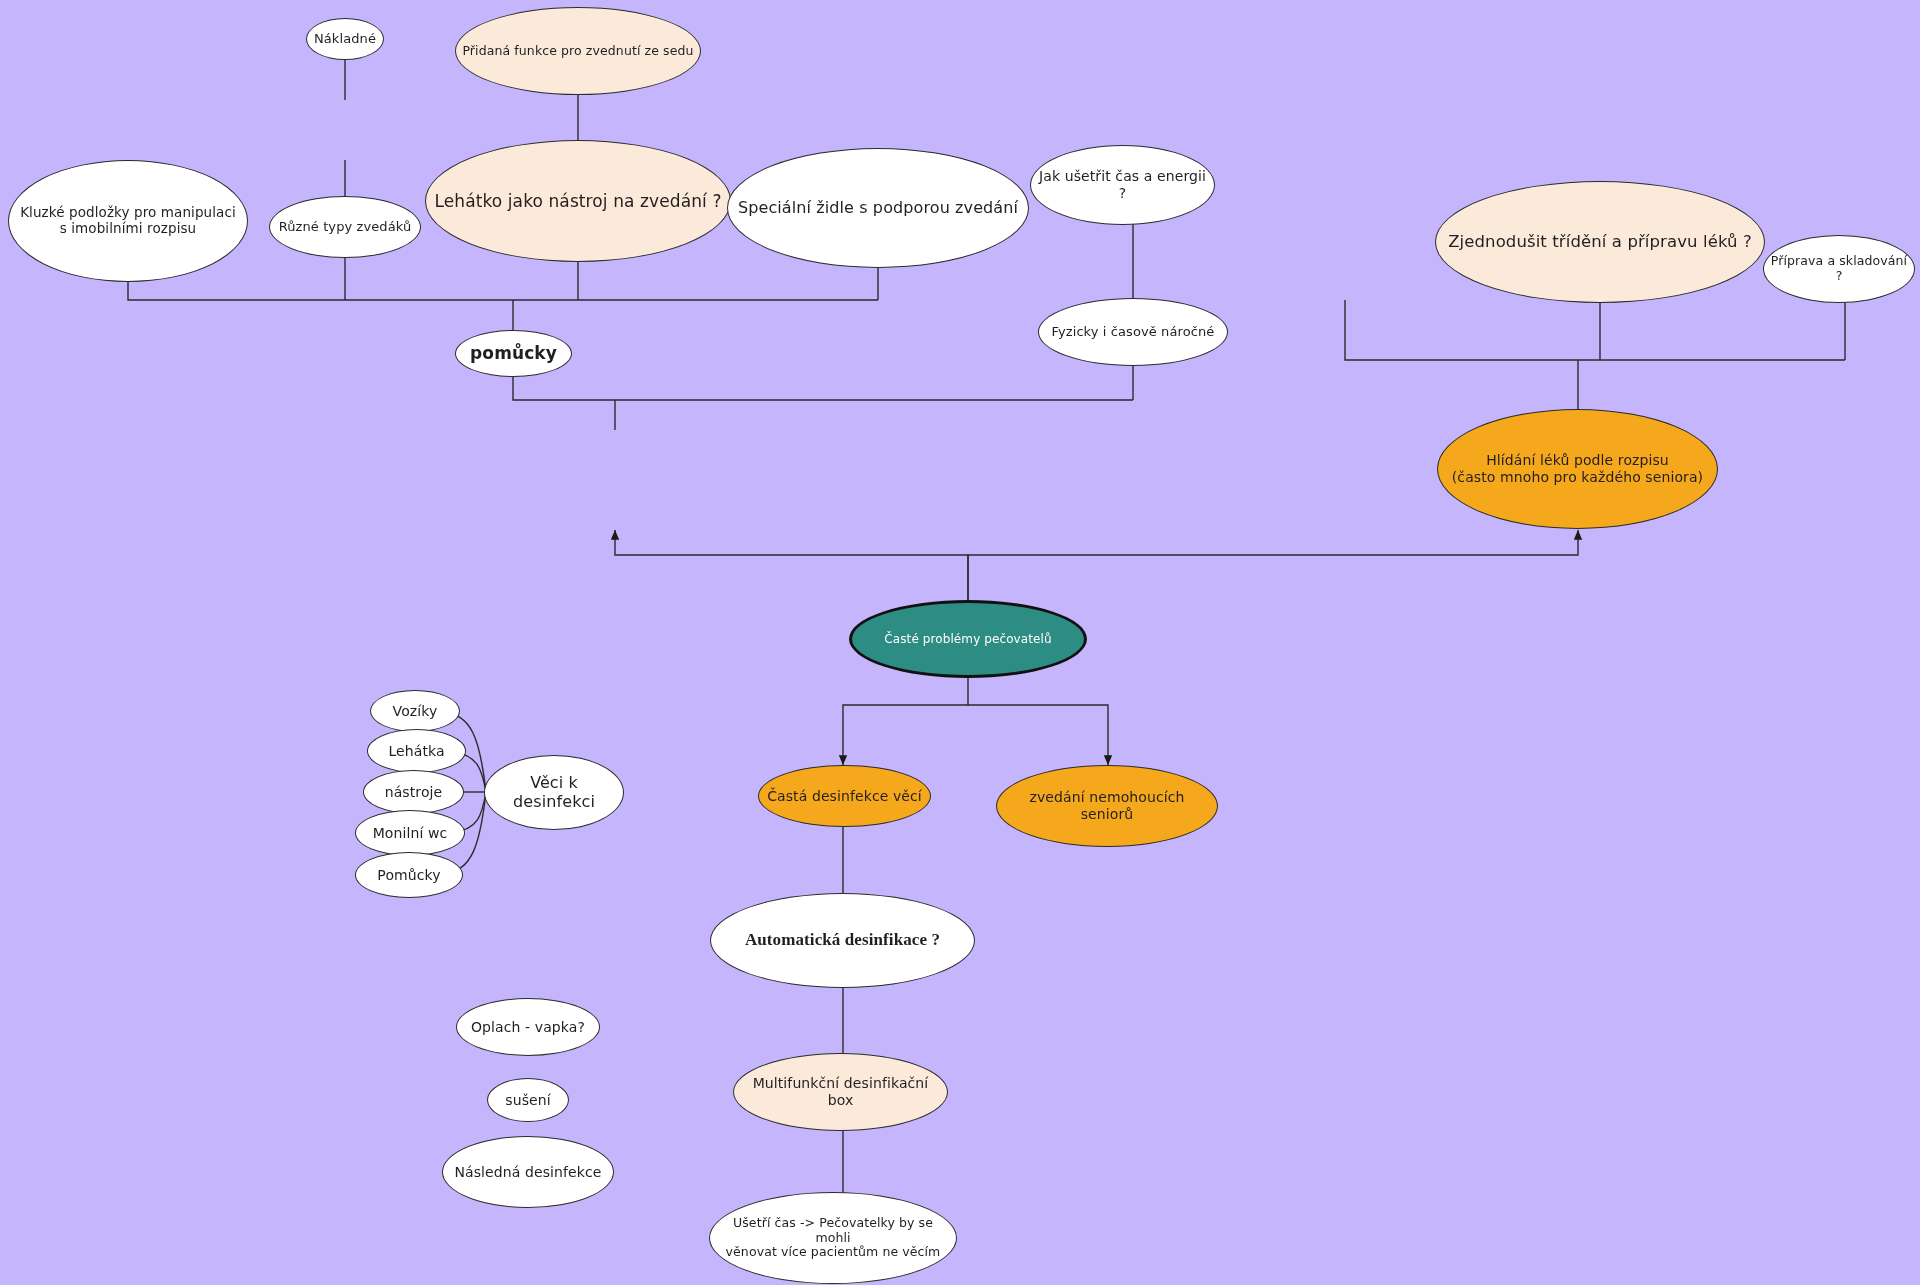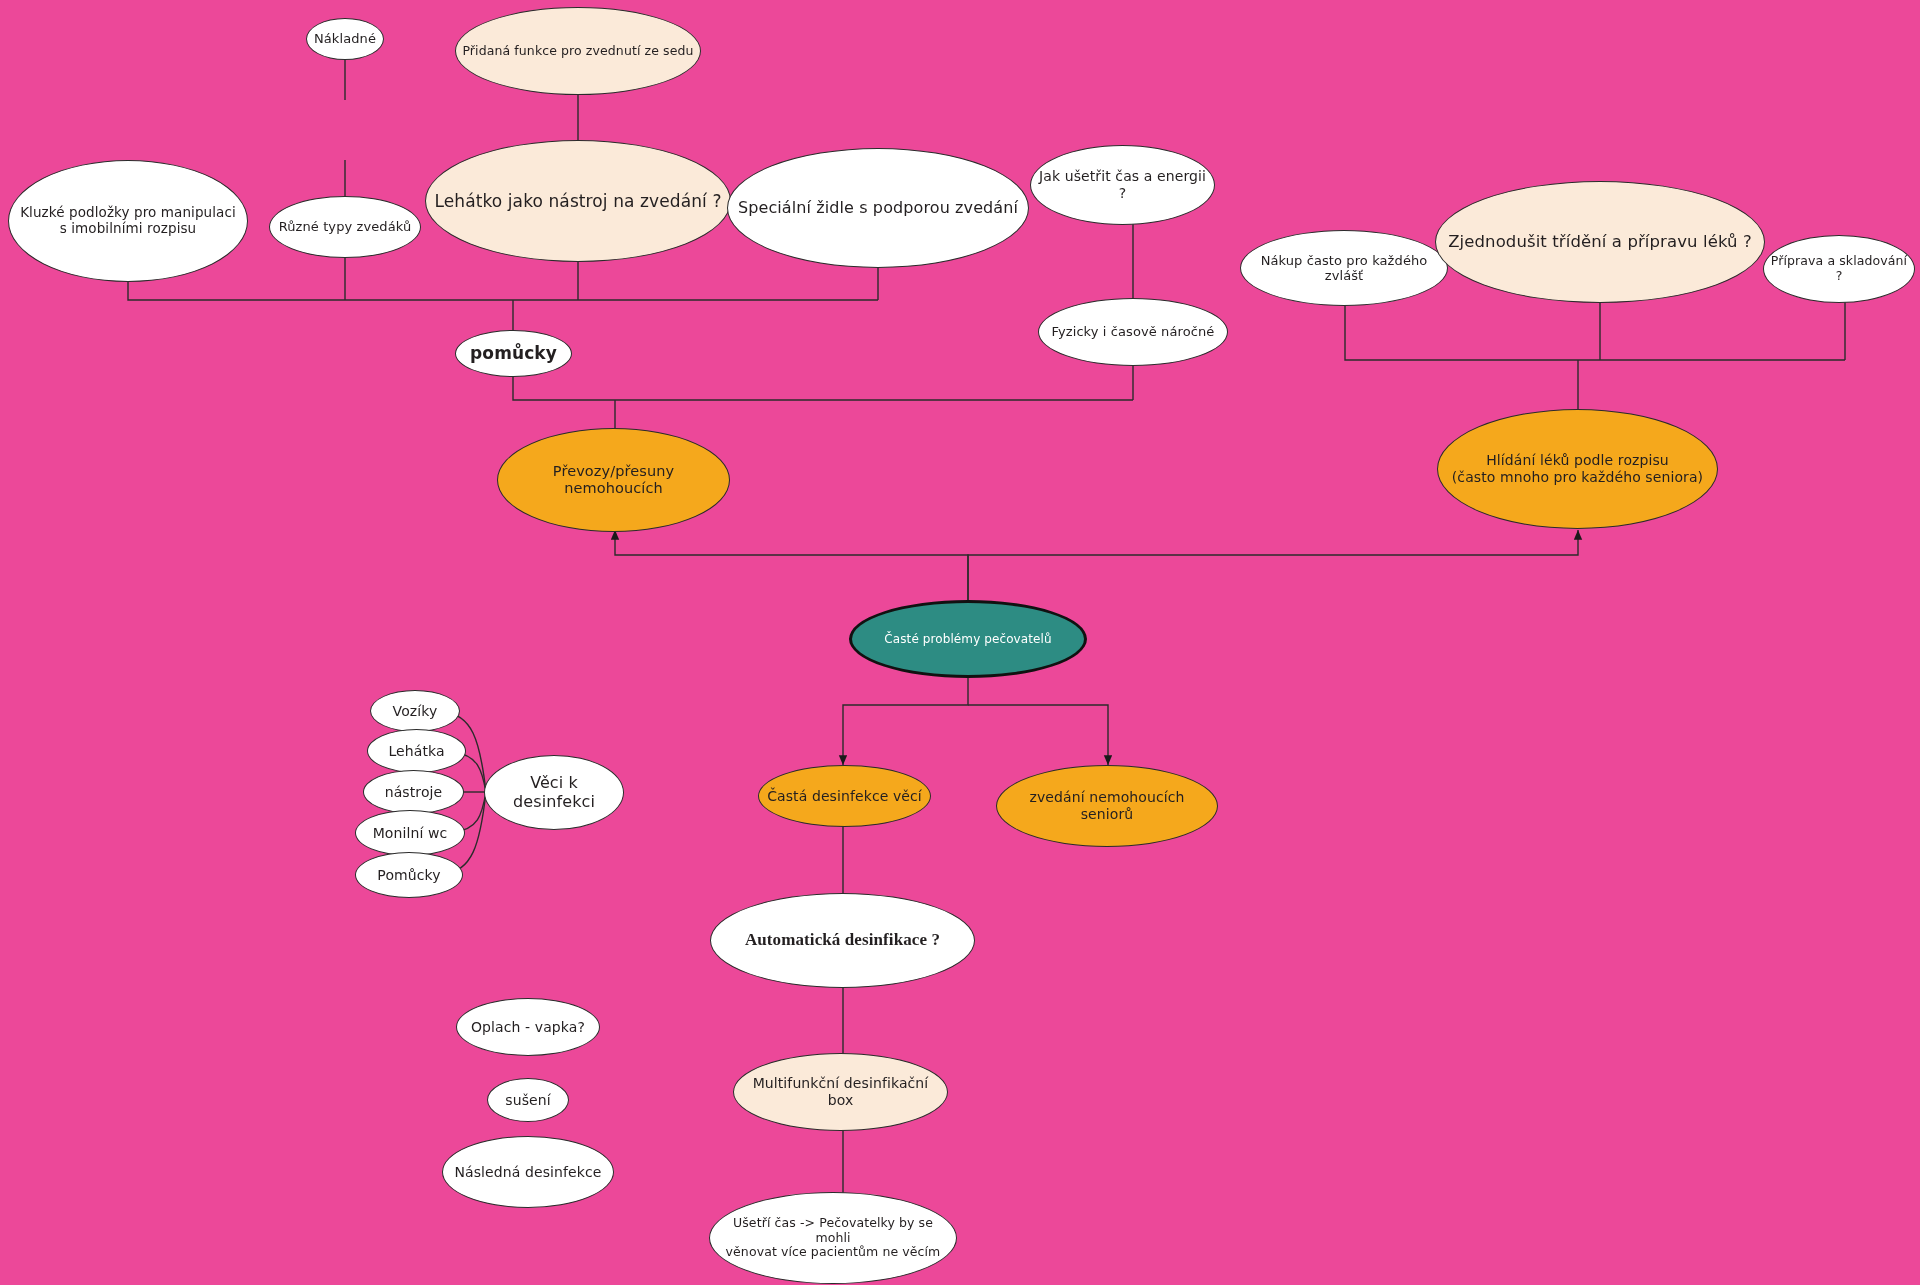--- a/index.html
+++ b/index.html
@@ -7,21 +7,21 @@
     padding: 0;
     background: #ffffff;
   }
   body {
     font-family: "DejaVu Sans", sans-serif;
   }
   #canvas {
     position: relative;
     width: 1920px;
     height: 1285px;
-    background: #ec4899;
+    background: #c4b5fd;
     overflow: hidden;
   }
   #edges {
     position: absolute;
     left: 0;
     top: 0;
     width: 1920px;
     height: 1285px;
     pointer-events: none;
   }
@@ -115,23 +115,21 @@
   <div class="node n-peach" style="left:425px; top:140px; width:306px; height:122px; font-size:17px;">Lehátko jako nástroj na zvedání ?</div>
 
   <div class="node" style="left:727px; top:148px; width:302px; height:120px; font-size:16px;">Speciální židle s podporou zvedání</div>
 
   <div class="node" style="left:1030px; top:145px; width:185px; height:80px; font-size:14px;">Jak ušetřit čas a energii ?</div>
 
   <div class="node" style="left:1038px; top:298px; width:190px; height:68px; font-size:13px;">Fyzicky i časově náročné</div>
 
   <div class="node n-bold" style="left:455px; top:330px; width:117px; height:47px; font-size:17px;">pomůcky</div>
 
-  <div class="node n-orange" style="left:497px; top:428px; width:233px; height:104px; font-size:14.5px;">Převozy/přesuny nemohoucích</div>
 
-  <div class="node" style="left:1240px; top:230px; width:208px; height:76px; font-size:13px;">Nákup často  pro každého zvlášť</div>
 
   <div class="node n-peach" style="left:1435px; top:181px; width:330px; height:122px; font-size:16.5px;">Zjednodušit třídění a přípravu léků ?</div>
 
   <div class="node" style="left:1763px; top:235px; width:152px; height:68px; font-size:12.5px;">Příprava a skladování ?</div>
 
   <div class="node n-orange" style="left:1437px; top:409px; width:281px; height:120px; font-size:14px;">Hlídání léků podle rozpisu
 (často mnoho pro každého seniora)</div>
 
   <div class="node n-teal" style="left:849px; top:600px; width:238px; height:78px; font-size:12px;">Časté problémy pečovatelů</div>
 

